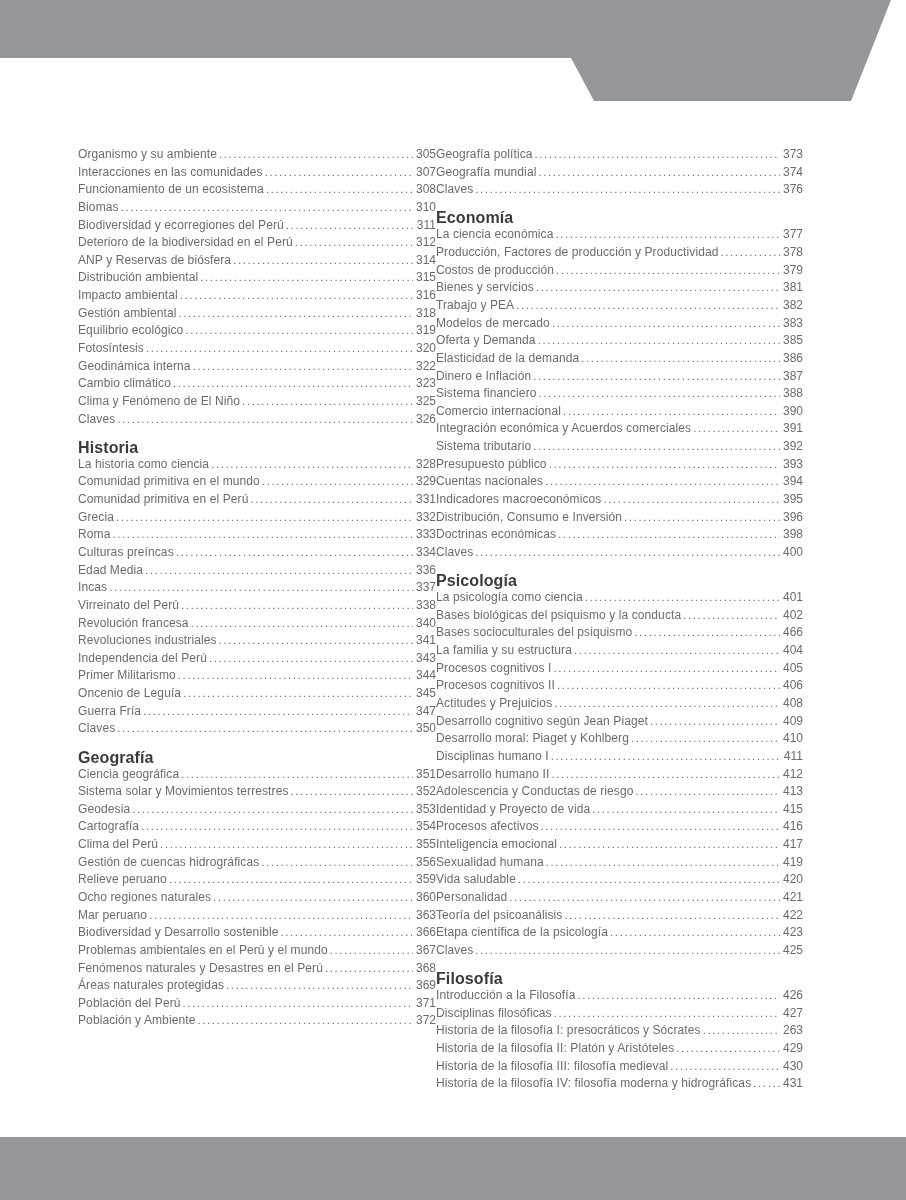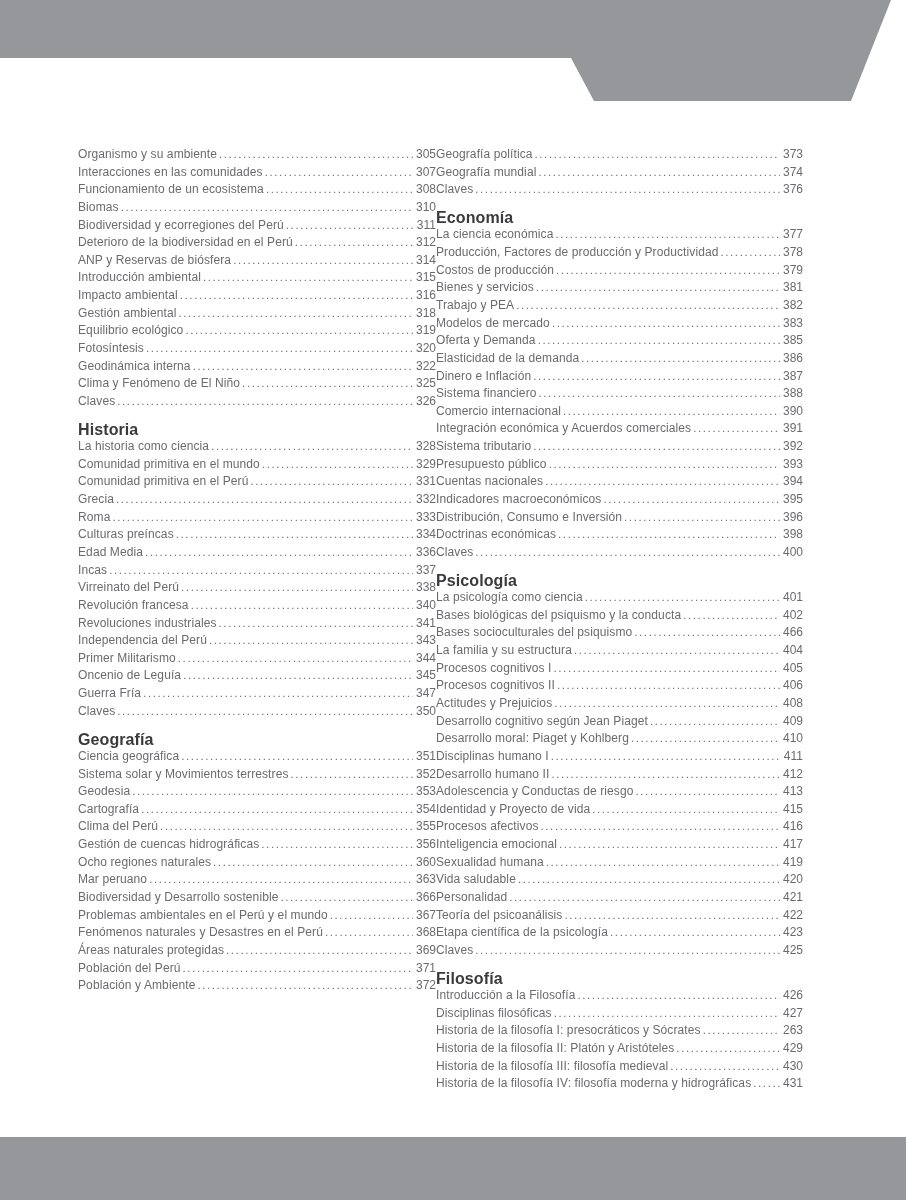--- a/index.html
+++ b/index.html
@@ -100,21 +100,21 @@
           <span class="title">Deterioro de la biodiversidad en el Perú</span>
           <span class="dots"></span>
           <span class="pagenum">312</span>
         </div>
         <div class="row">
           <span class="title">ANP y Reservas de biósfera</span>
           <span class="dots"></span>
           <span class="pagenum">314</span>
         </div>
         <div class="row">
-          <span class="title">Introducción ambiental</span>
+          <span class="title">Distribución ambiental</span>
           <span class="dots"></span>
           <span class="pagenum">315</span>
         </div>
         <div class="row">
           <span class="title">Impacto ambiental</span>
           <span class="dots"></span>
           <span class="pagenum">316</span>
         </div>
         <div class="row">
           <span class="title">Gestión ambiental</span>
@@ -130,20 +130,25 @@
           <span class="title">Fotosíntesis</span>
           <span class="dots"></span>
           <span class="pagenum">320</span>
         </div>
         <div class="row">
           <span class="title">Geodinámica interna</span>
           <span class="dots"></span>
           <span class="pagenum">322</span>
         </div>
         <div class="row">
+          <span class="title">Cambio climático</span>
+          <span class="dots"></span>
+          <span class="pagenum">323</span>
+        </div>
+        <div class="row">
           <span class="title">Clima y Fenómeno de El Niño</span>
           <span class="dots"></span>
           <span class="pagenum">325</span>
         </div>
         <div class="row">
           <span class="title">Claves</span>
           <span class="dots"></span>
           <span class="pagenum">326</span>
         </div>
         <div class="section-header">Historia</div>
@@ -250,20 +255,25 @@
         </div>
         <div class="row">
           <span class="title">Clima del Perú</span>
           <span class="dots"></span>
           <span class="pagenum">355</span>
         </div>
         <div class="row">
           <span class="title">Gestión de cuencas hidrográficas</span>
           <span class="dots"></span>
           <span class="pagenum">356</span>
+        </div>
+        <div class="row">
+          <span class="title">Relieve peruano</span>
+          <span class="dots"></span>
+          <span class="pagenum">359</span>
         </div>
         <div class="row">
           <span class="title">Ocho regiones naturales</span>
           <span class="dots"></span>
           <span class="pagenum">360</span>
         </div>
         <div class="row">
           <span class="title">Mar peruano</span>
           <span class="dots"></span>
           <span class="pagenum">363</span>

